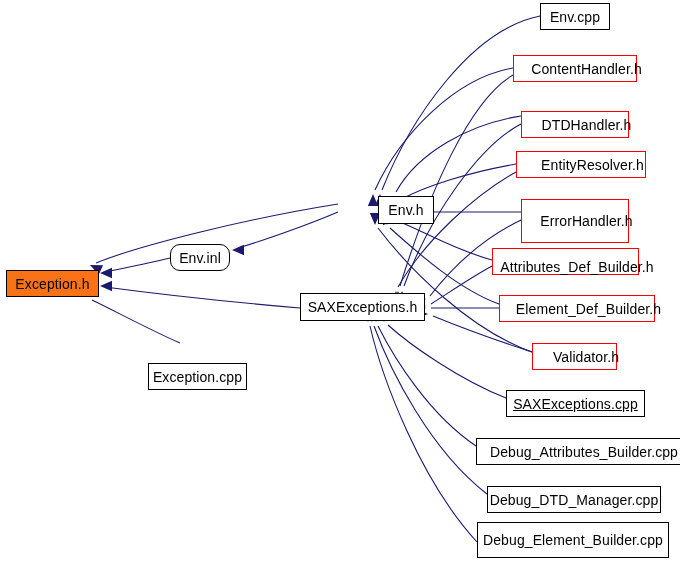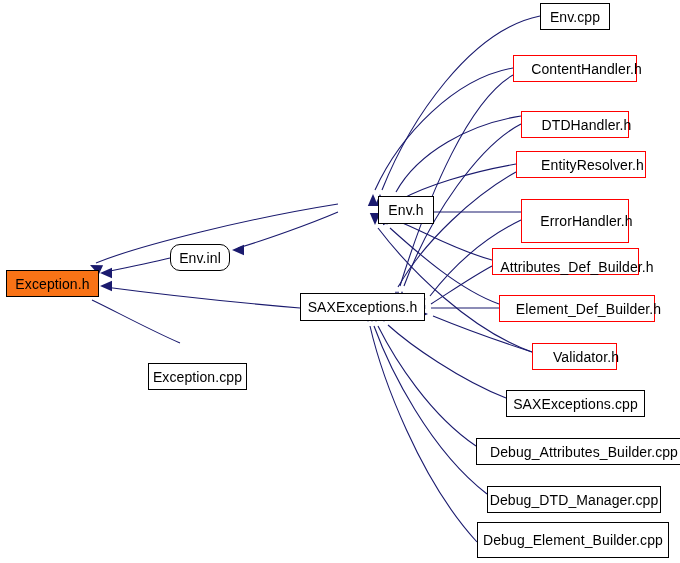--- a/index.html
+++ b/index.html
@@ -146,21 +146,21 @@
     </div>
     <div class="node red" style="left: 492px; top: 248px; width: 147px; height: 27px; align-items: flex-end;">
       <span class="node-label">Attributes_Def_Builder.h</span>
     </div>
     <div class="node red" style="left: 532px; top: 343px; width: 85px; height: 27px;">
       <span class="node-label">Validator.h</span>
     </div>
     <div class="node red" style="left: 499px; top: 295px; width: 156px; height: 27px;">
       <span class="node-label">Element_Def_Builder.h</span>
     </div>
-    <div class="node" style="left: 506px; top: 390px; width: 139px; height: 27px;">
+    <div class="node" style="left: 506px; top: 390px; width: 139px; height: 27px; text-decoration: underline;">
       <span class="node-label">SAXExceptions.cpp</span>
     </div>
     <div class="node" style="left: 476px; top: 438px; width: 216px; height: 27px;">
       <span class="node-label">Debug_Attributes_Builder.cpp</span>
     </div>
     <div class="node" style="left: 487px; top: 486px; width: 174px; height: 27px;">
       <span class="node-label">Debug_DTD_Manager.cpp</span>
     </div>
     <div class="node" style="left: 477px; top: 522px; width: 192px; height: 36px;">
       <span class="node-label">Debug_Element_Builder.cpp</span>

